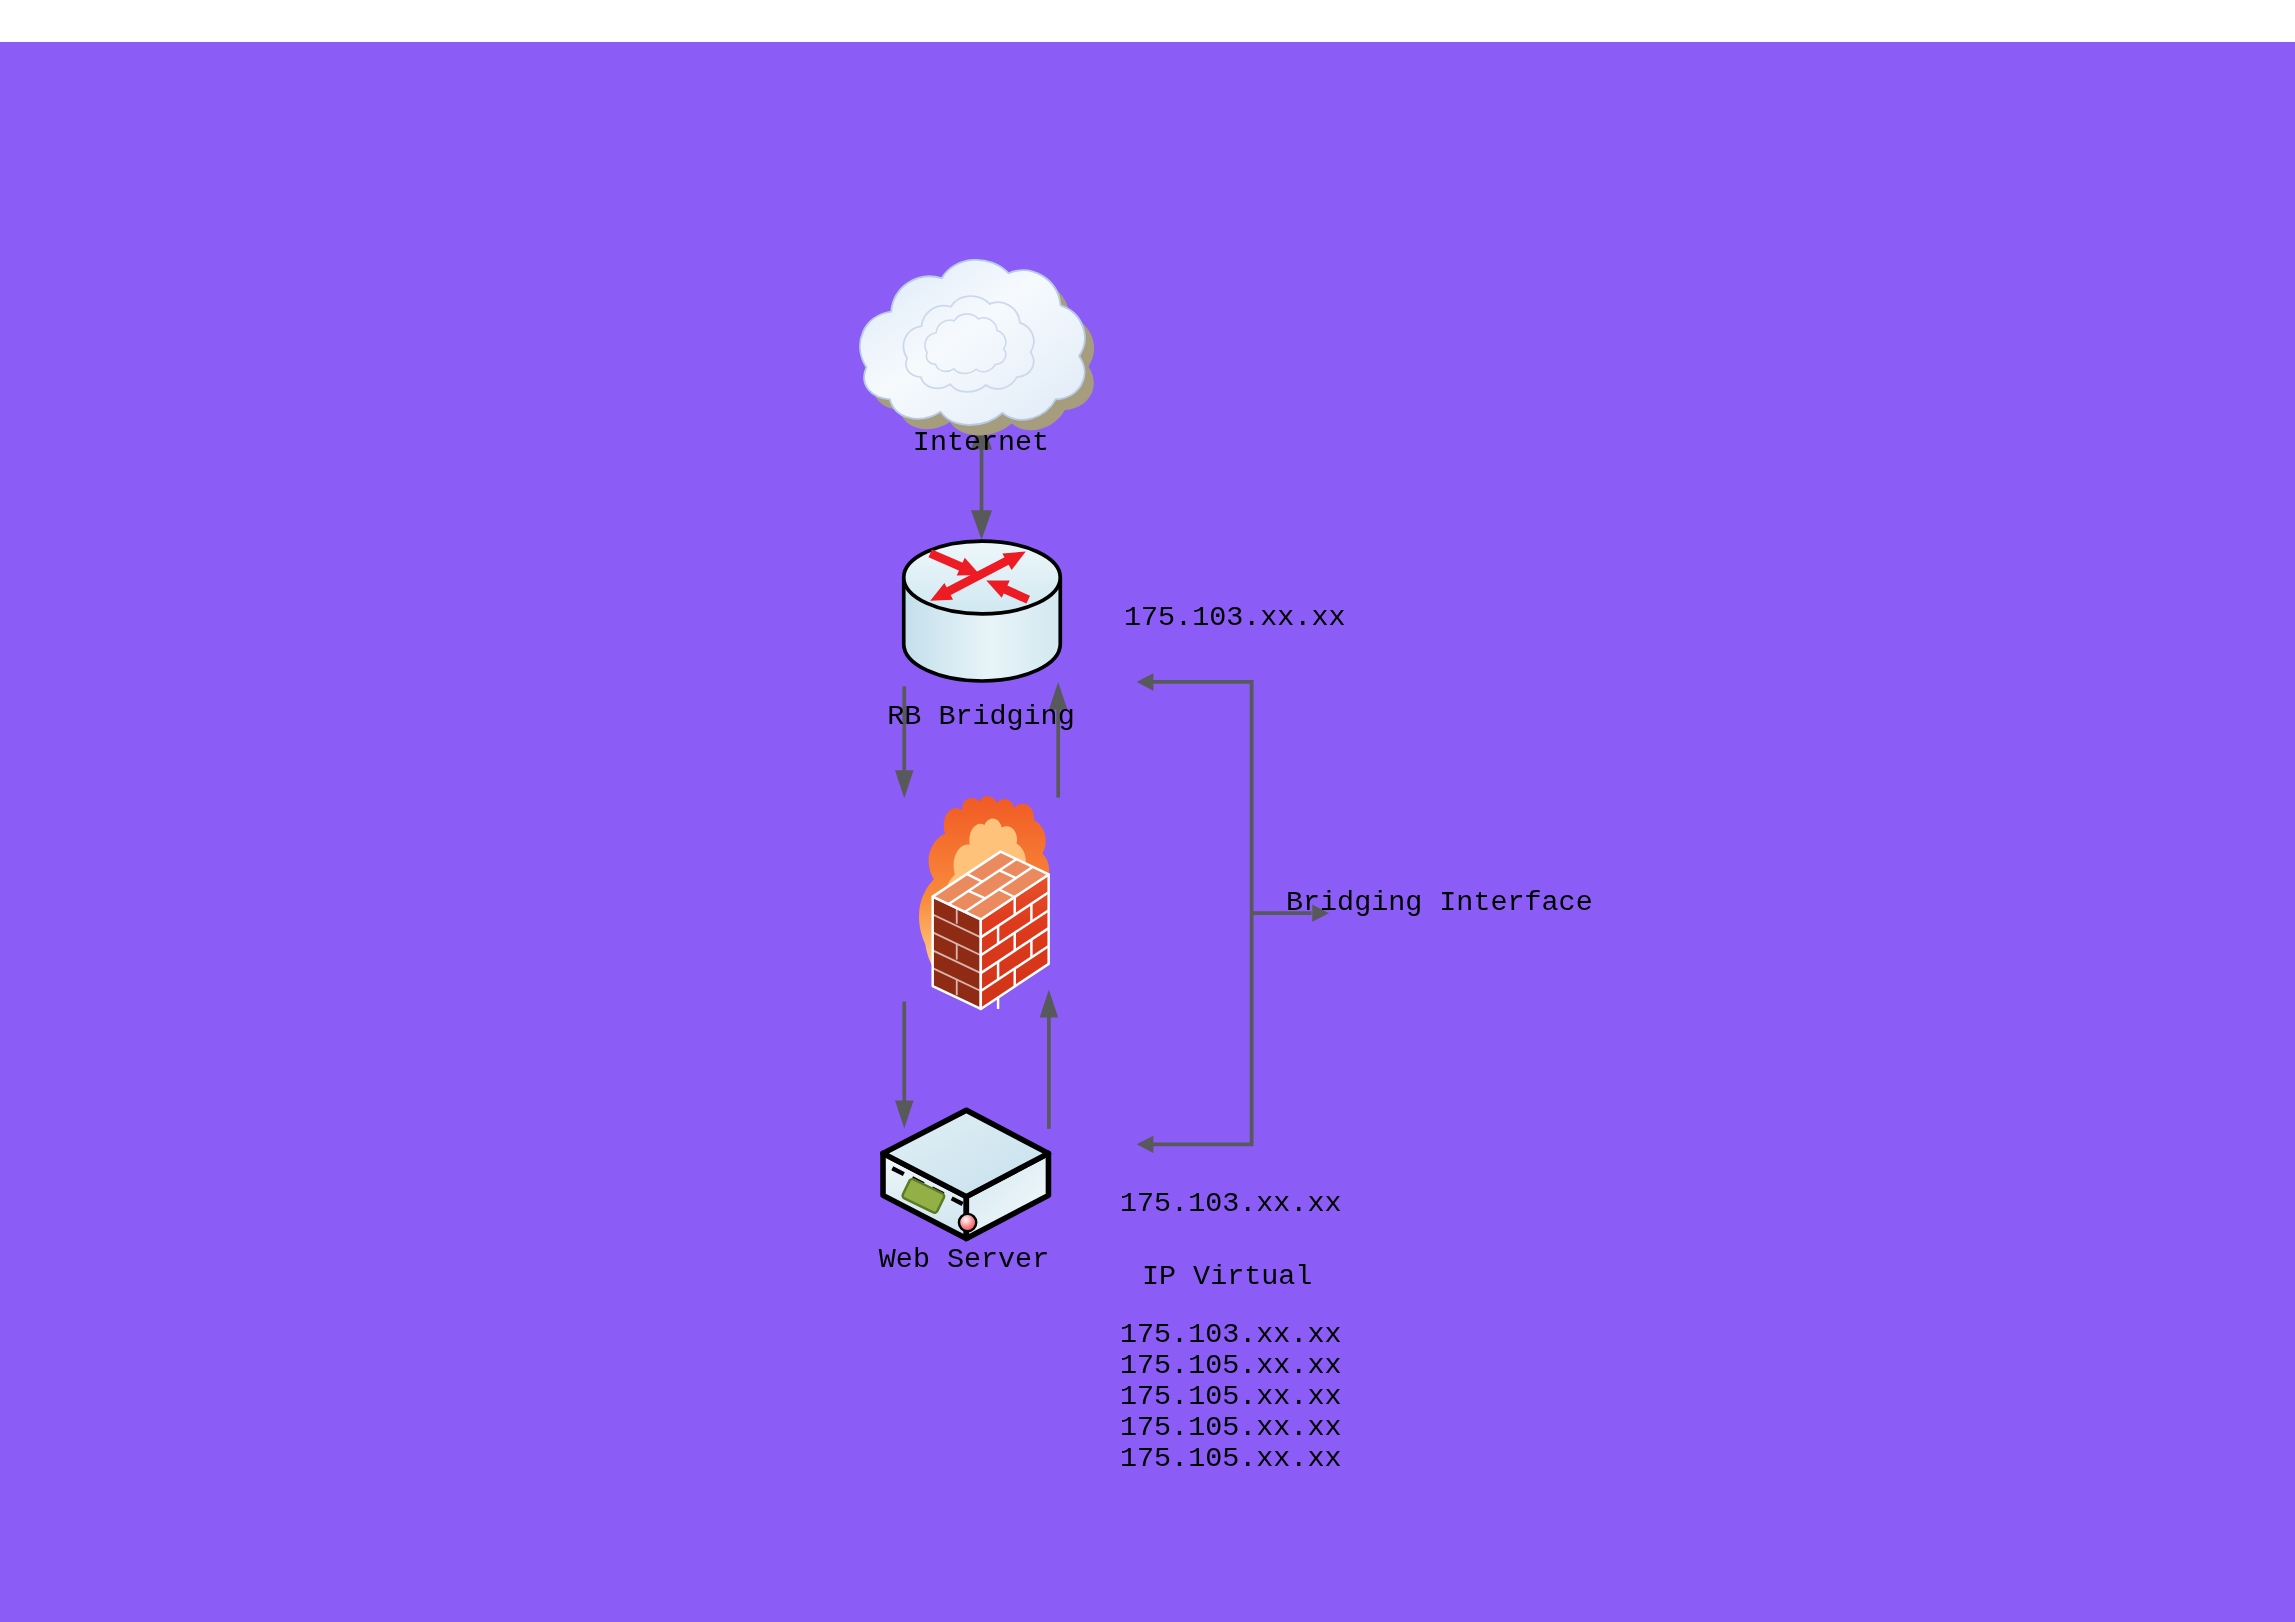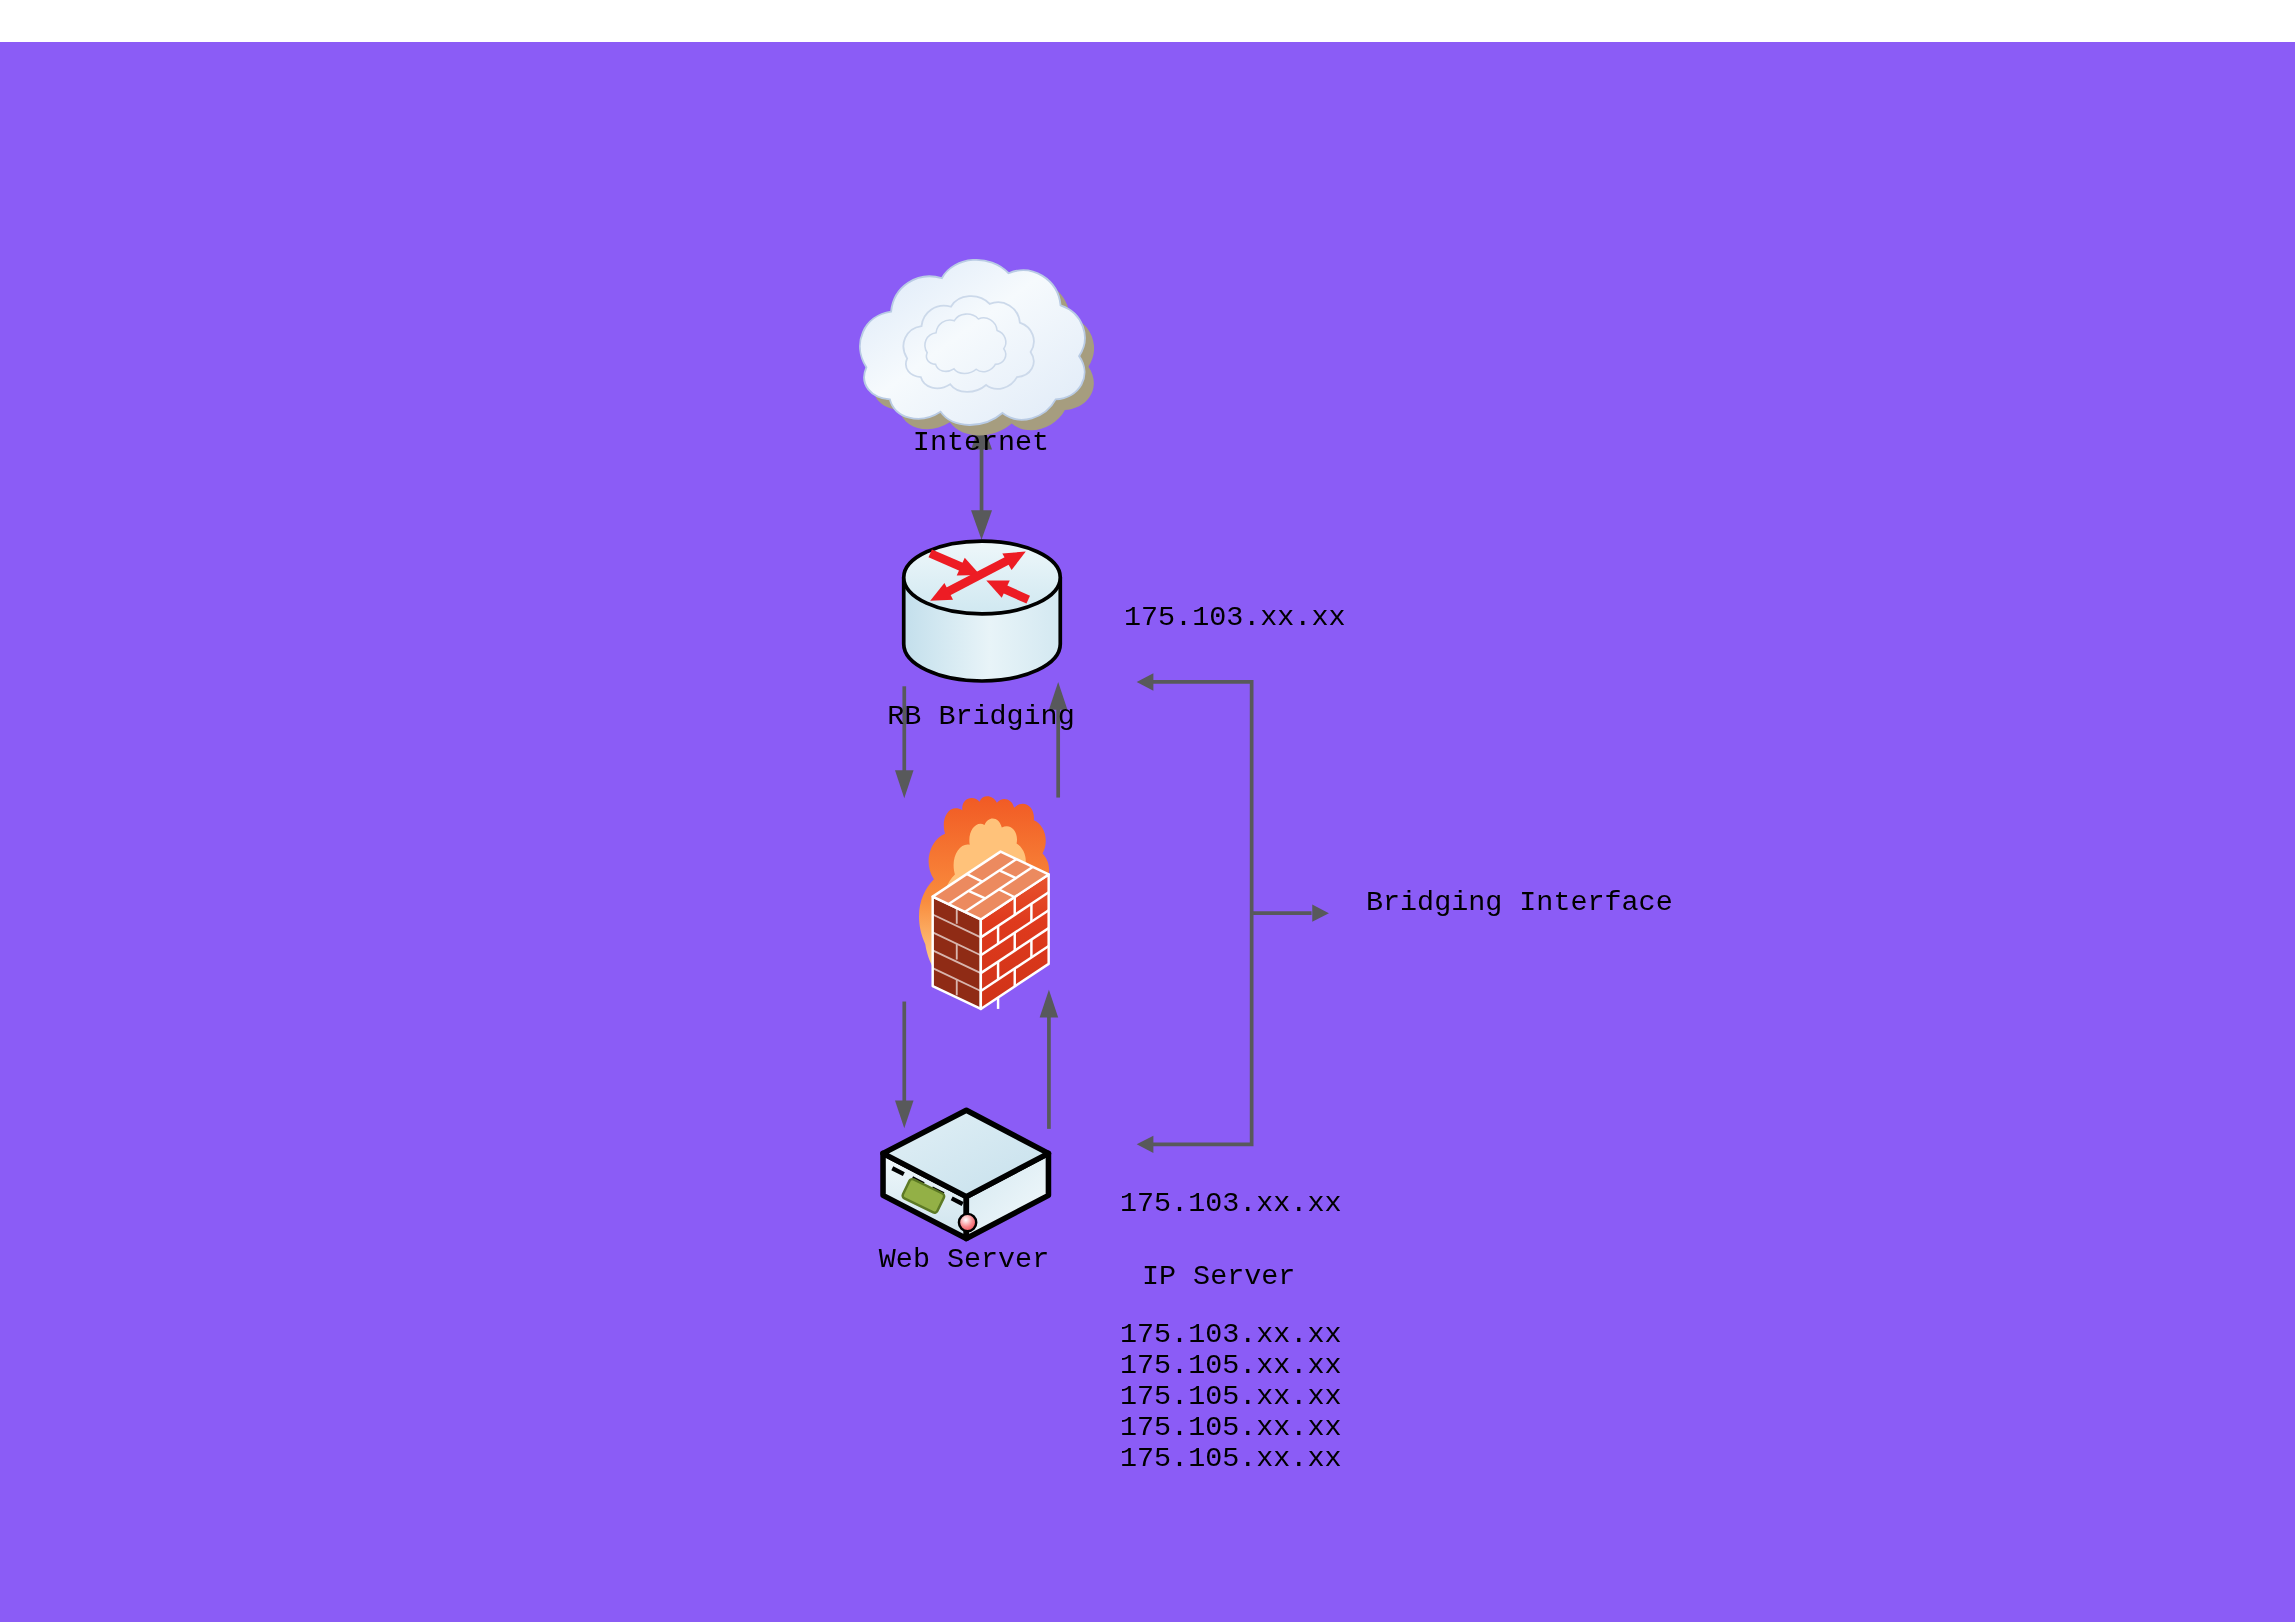--- a/index.html
+++ b/index.html
@@ -201,27 +201,27 @@
       <circle cx="150" cy="192" r="14" fill="url(#ledGrad)" stroke="#000000" stroke-width="4"></circle>
     </g>
   </svg>
 
   <div class="label center" style="left:981px;top:385px">Internet</div>
 
   <div class="label center" style="left:981px;top:659px">RB Bridging</div>
 
   <div class="label" style="left:1124px;top:560px">175.103.xx.xx</div>
 
-  <div class="label" style="left:1366px;top:845px">Bridging Interface</div>
+  <div class="label" style="left:1286px;top:845px">Bridging Interface</div>
 
   <div class="label" style="left:1120px;top:1146px">175.103.xx.xx</div>
 
   <div class="label center" style="left:964px;top:1202px">Web Server</div>
 
-  <div class="label" style="left:1142px;top:1219px">IP Server</div>
+  <div class="label" style="left:1142px;top:1219px">IP Virtual</div>
 
   <div class="ip-list">
     <div class="ip-item">175.103.xx.xx</div>
     <div class="ip-item">175.105.xx.xx</div>
     <div class="ip-item">175.105.xx.xx</div>
     <div class="ip-item">175.105.xx.xx</div>
     <div class="ip-item">175.105.xx.xx</div>
   </div>
 
 </div>

